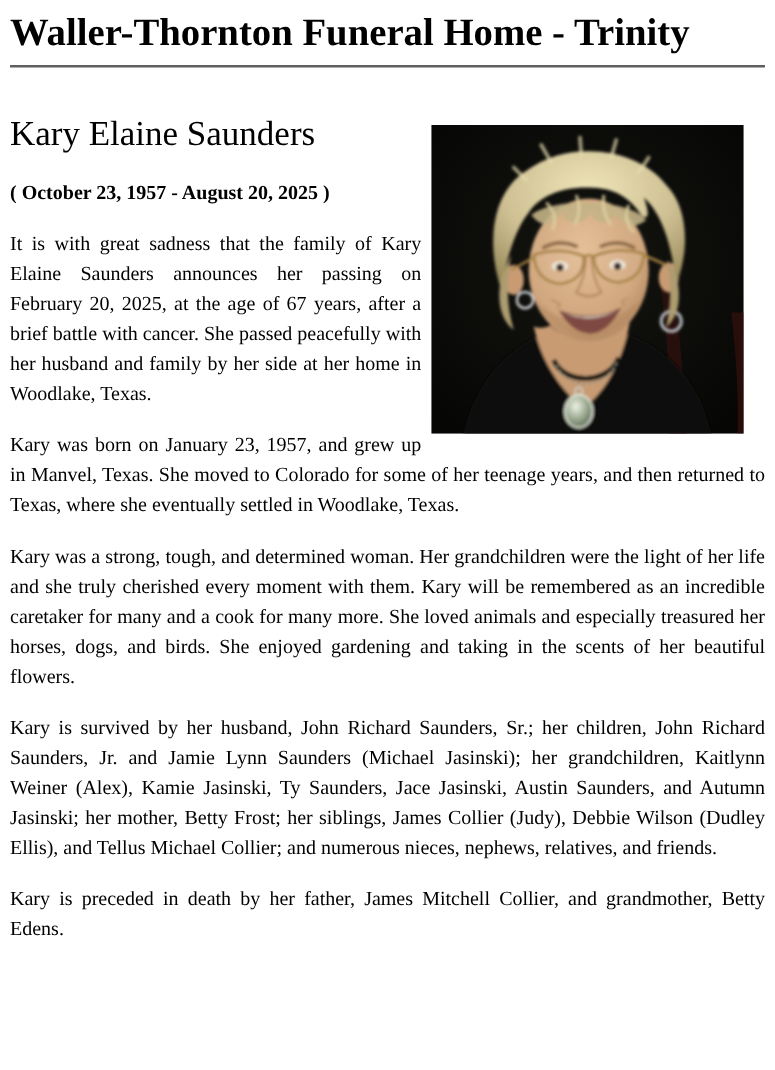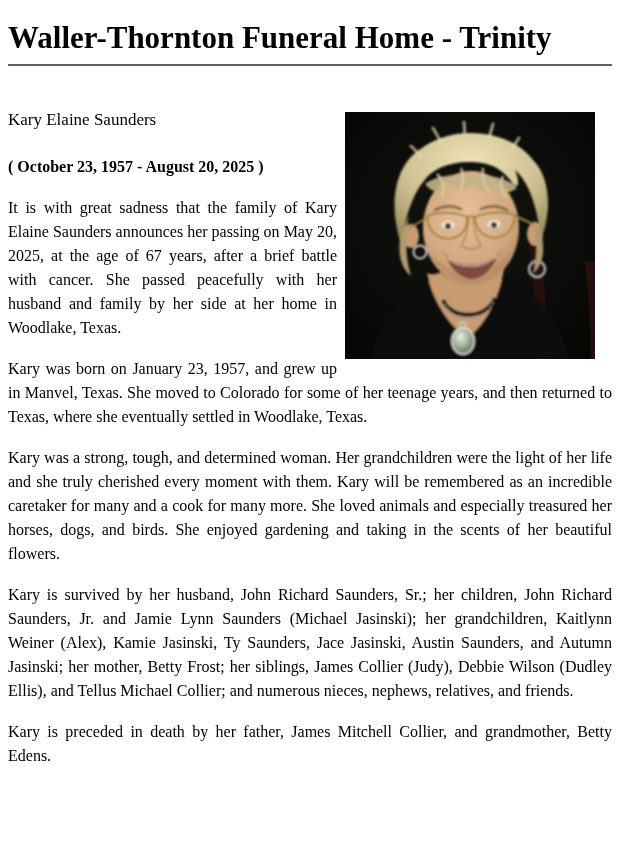--- a/index.html
+++ b/index.html
@@ -1,37 +1,37 @@
 <!DOCTYPE html>
 <html><head>
 <meta charset="utf-8">
 <style>
   html, body { margin: 0; padding: 0; background: #ffffff; }
   .page {
     width: 620px;
     box-sizing: border-box;
-    padding: 20px 8px 0 8px;
+    padding: 8px 8px 0 8px;
     font-family: "Liberation Serif", "DejaVu Serif", serif;
     color: #000000;
     background: #ffffff;
   }
   h1.site-title {
     font-size: 31px;
     line-height: 36px;
     font-weight: 700;
     margin: 0 0 8px 0;
   }
   hr.divider {
     border: none;
     border-top: 2px solid #5f5f5f;
     margin: 8px 0 0 0;
   }
   .content { padding-top: 40px; }
   h2.deceased-name {
-    font-size: 17px;
+    font-size: 28px;
     font-weight: 400;
     line-height: 28px;
     margin: 0 0 21px 0;
   }
   .content p {
     font-size: 16px;
     line-height: 24px;
     margin: 17px 0;
     text-align: justify;
   }
@@ -135,20 +135,20 @@
         <path d="M100,146 Q108,144 96,140 M156,144 Q148,142 158,138" stroke="#b08156" stroke-width="1.5" fill="none" opacity="0.6"></path>
         <path d="M102,148 Q128,158 152,146 Q142,166 127,167 Q112,166 102,148 Z" fill="#7e4a42"></path>
         <path d="M105,150 Q128,158 149,148 Q128,160 105,150 Z" fill="#ece3d4"></path>
       </g>
     </svg>
 
     <h2 class="deceased-name">Kary Elaine Saunders</h2>
 
     <p class="dates">( October 23, 1957 - August 20, 2025 )</p>
 
-    <p>It is with great sadness that the family of Kary Elaine Saunders announces her passing on May 20, 2025, at the age of 67 years, after a brief battle with cancer. She passed peacefully with her husband and family by her side at her home in Woodlake, Texas.</p>
+    <p>It is with great sadness that the family of Kary Elaine Saunders announces her passing on February 20, 2025, at the age of 67 years, after a brief battle with cancer. She passed peacefully with her husband and family by her side at her home in Woodlake, Texas.</p>
     <p>Kary was born on January 23, 1957, and grew up in Manvel, Texas. She moved to Colorado for some of her teenage years, and then returned to Texas, where she eventually settled in Woodlake, Texas.</p>
     <p>Kary was a strong, tough, and determined woman. Her grandchildren were the light of her life and she truly cherished every moment with them. Kary will be remembered as an incredible caretaker for many and a cook for many more. She loved animals and especially treasured her horses, dogs, and birds. She enjoyed gardening and taking in the scents of her beautiful flowers.</p>
     <p>Kary is survived by her husband, John Richard Saunders, Sr.; her children, John Richard Saunders, Jr. and Jamie Lynn Saunders (Michael Jasinski); her grandchildren, Kaitlynn Weiner (Alex), Kamie Jasinski, Ty Saunders, Jace Jasinski, Austin Saunders, and Autumn Jasinski; her mother, Betty Frost; her siblings, James Collier (Judy), Debbie Wilson (Dudley Ellis), and Tellus Michael Collier; and numerous nieces, nephews, relatives, and friends.</p>
     <p>Kary is preceded in death by her father, James Mitchell Collier, and grandmother, Betty Edens.</p>
 
   </div>
 </div>
 
 </body></html>

